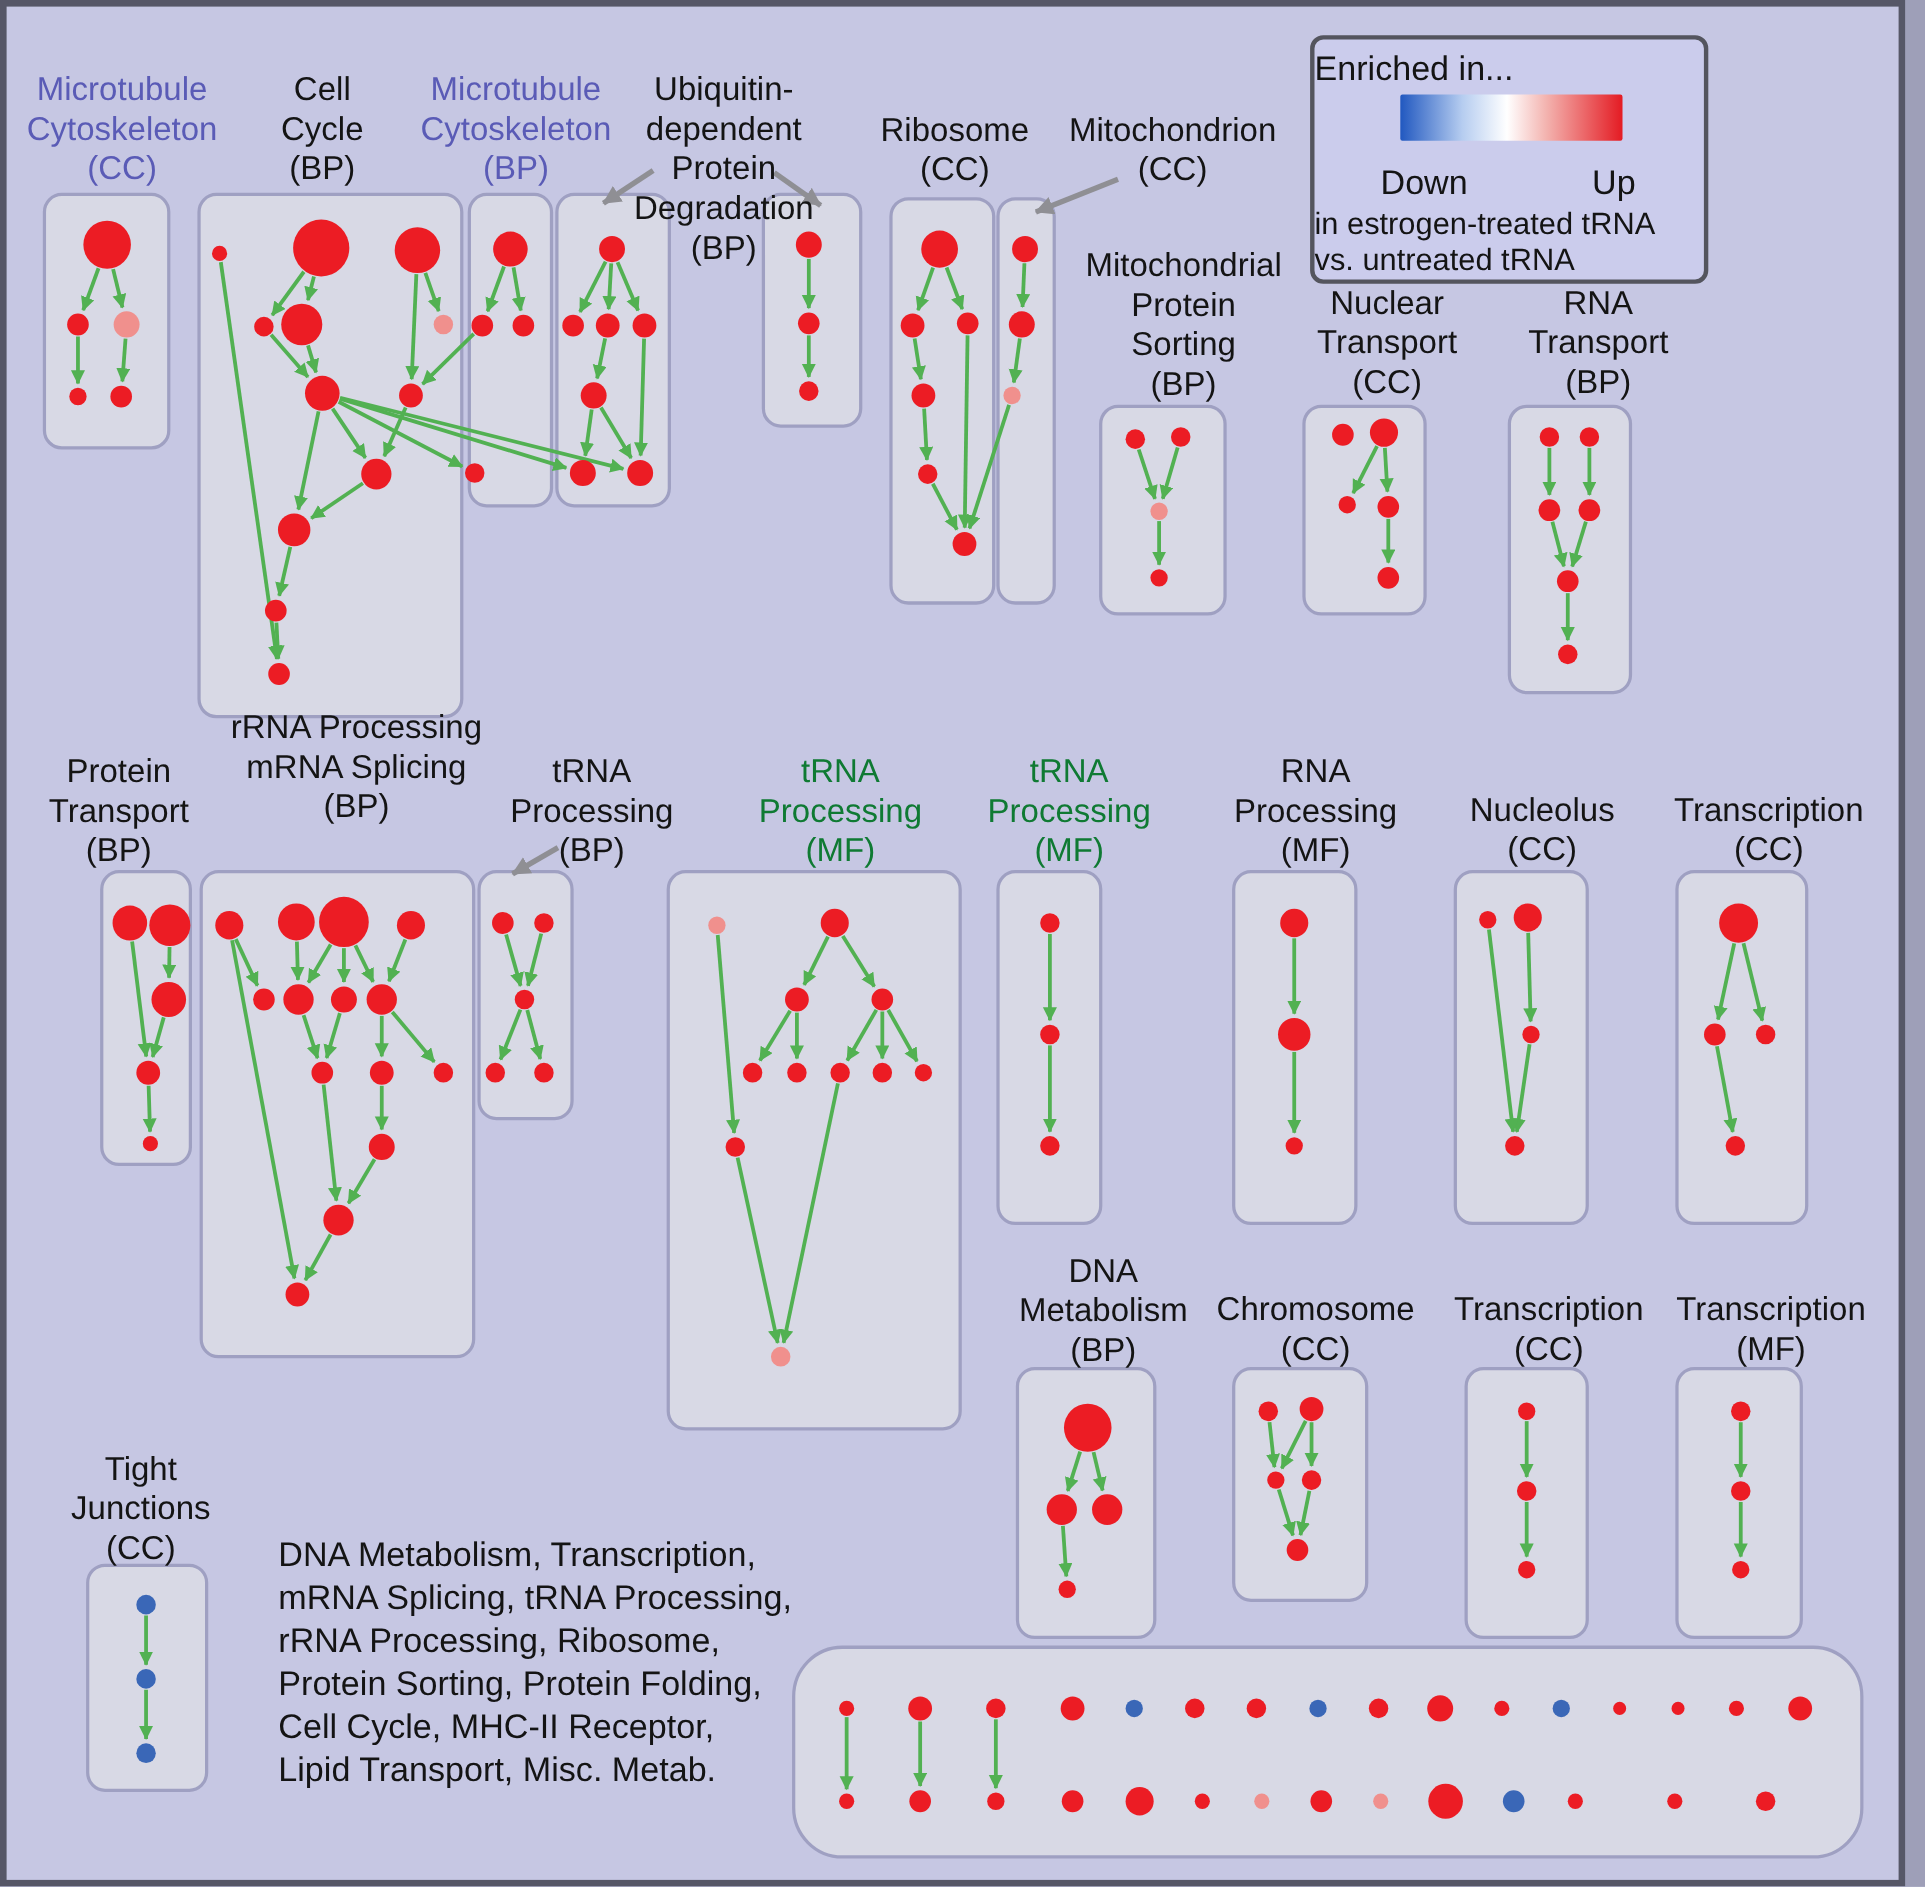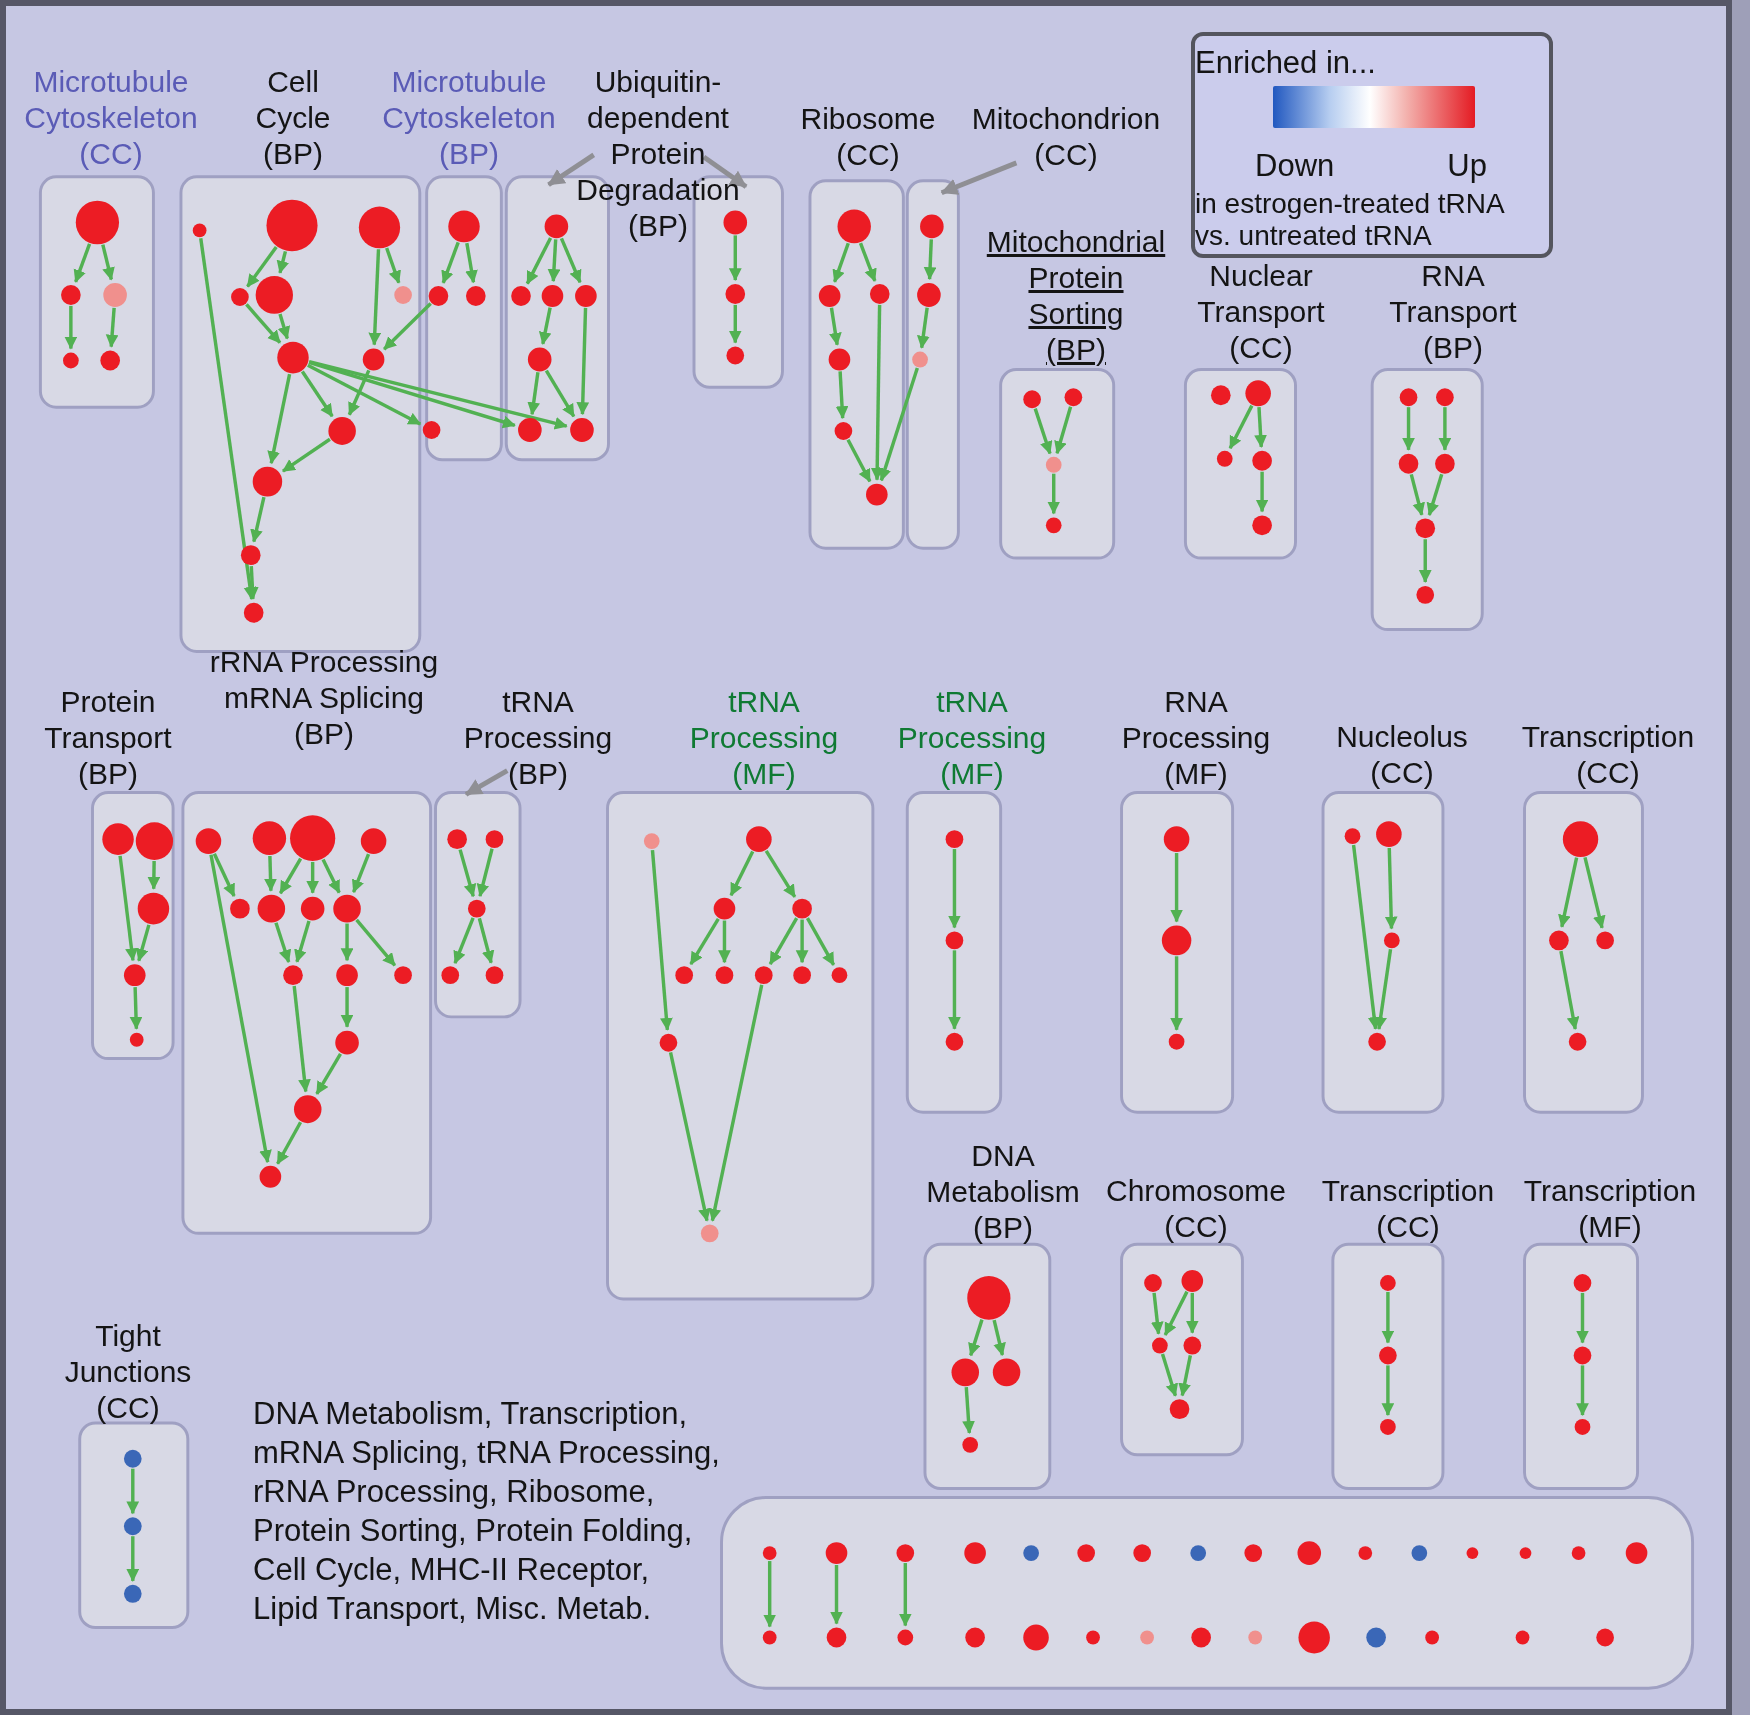--- a/index.html
+++ b/index.html
@@ -373,21 +373,21 @@
 (BP)</div>
       <div class="group-label" style="left: 652px; top: 58px;">Ubiquitin-
 dependent
 Protein
 Degradation
 (BP)</div>
       <div class="group-label" style="left: 862px; top: 95px;">Ribosome
 (CC)</div>
       <div class="group-label" style="left: 1060px; top: 95px;">Mitochondrion
 (CC)</div>
-      <div class="group-label" style="left: 1070px; top: 218px; text-decoration: underline;">Mitochondrial
+      <div class="group-label" style="left: 1070px; top: 218px;">Mitochondrial
 Protein
 Sorting
 (BP)</div>
       <div class="group-label" style="left: 1255px; top: 252px;">Nuclear
 Transport
 (CC)</div>
       <div class="group-label" style="left: 1447px; top: 252px;">RNA
 Transport
 (BP)</div>
       <div class="group-label" style="left: 102px; top: 678px;">Protein

